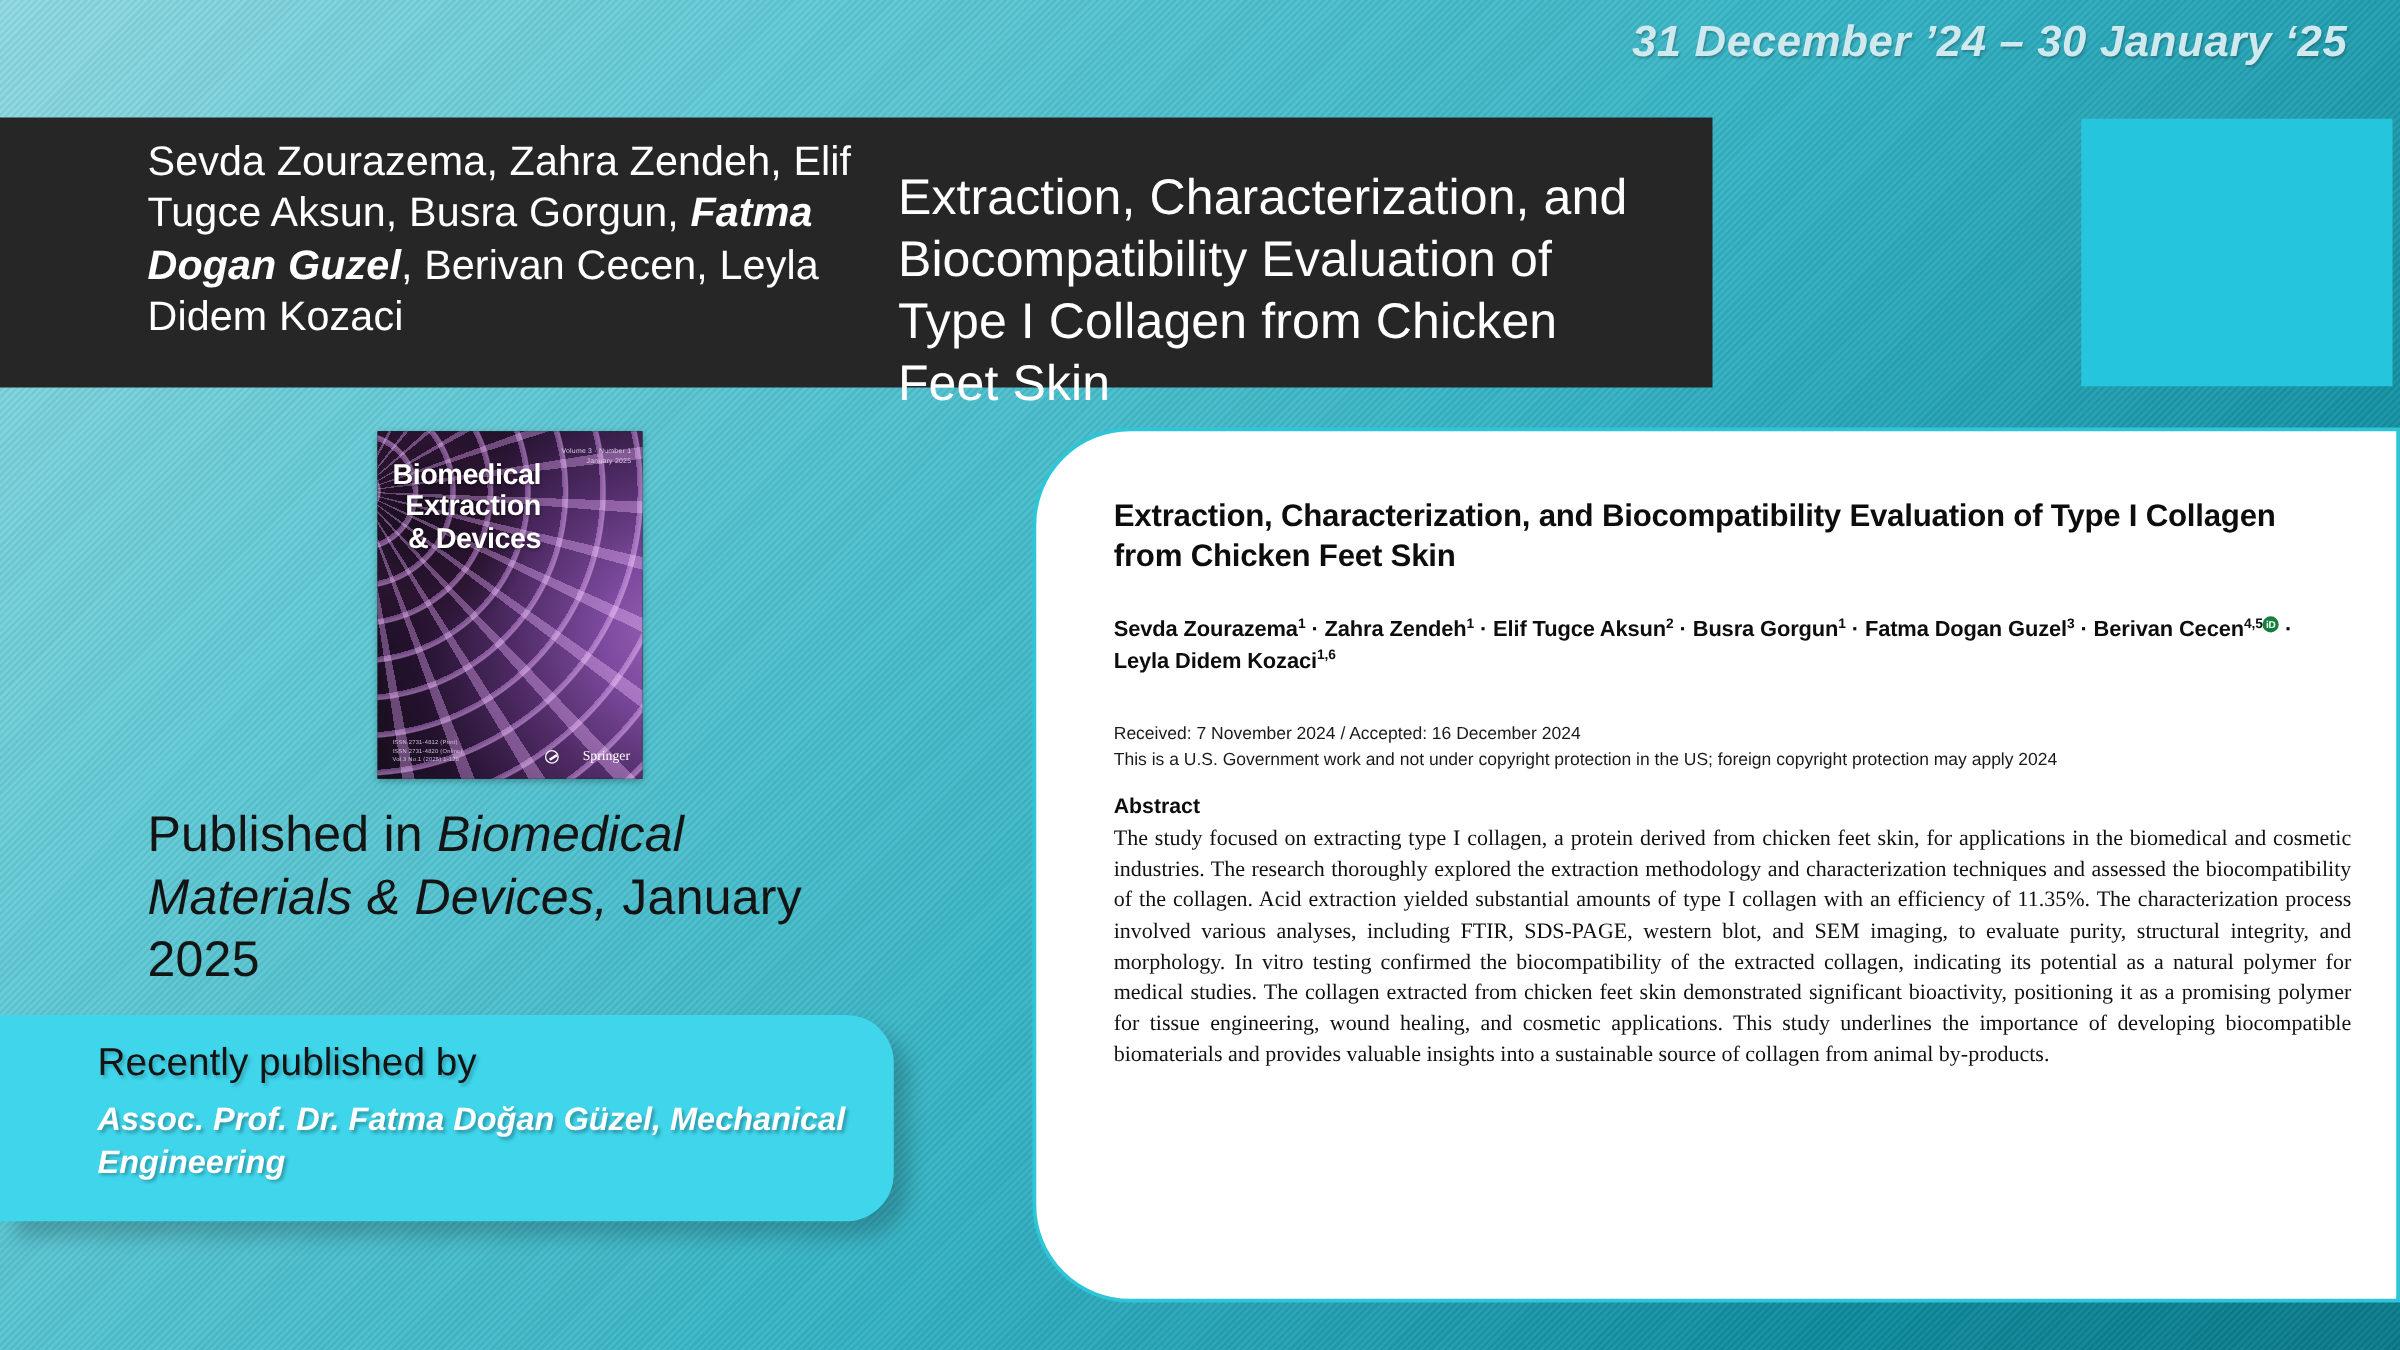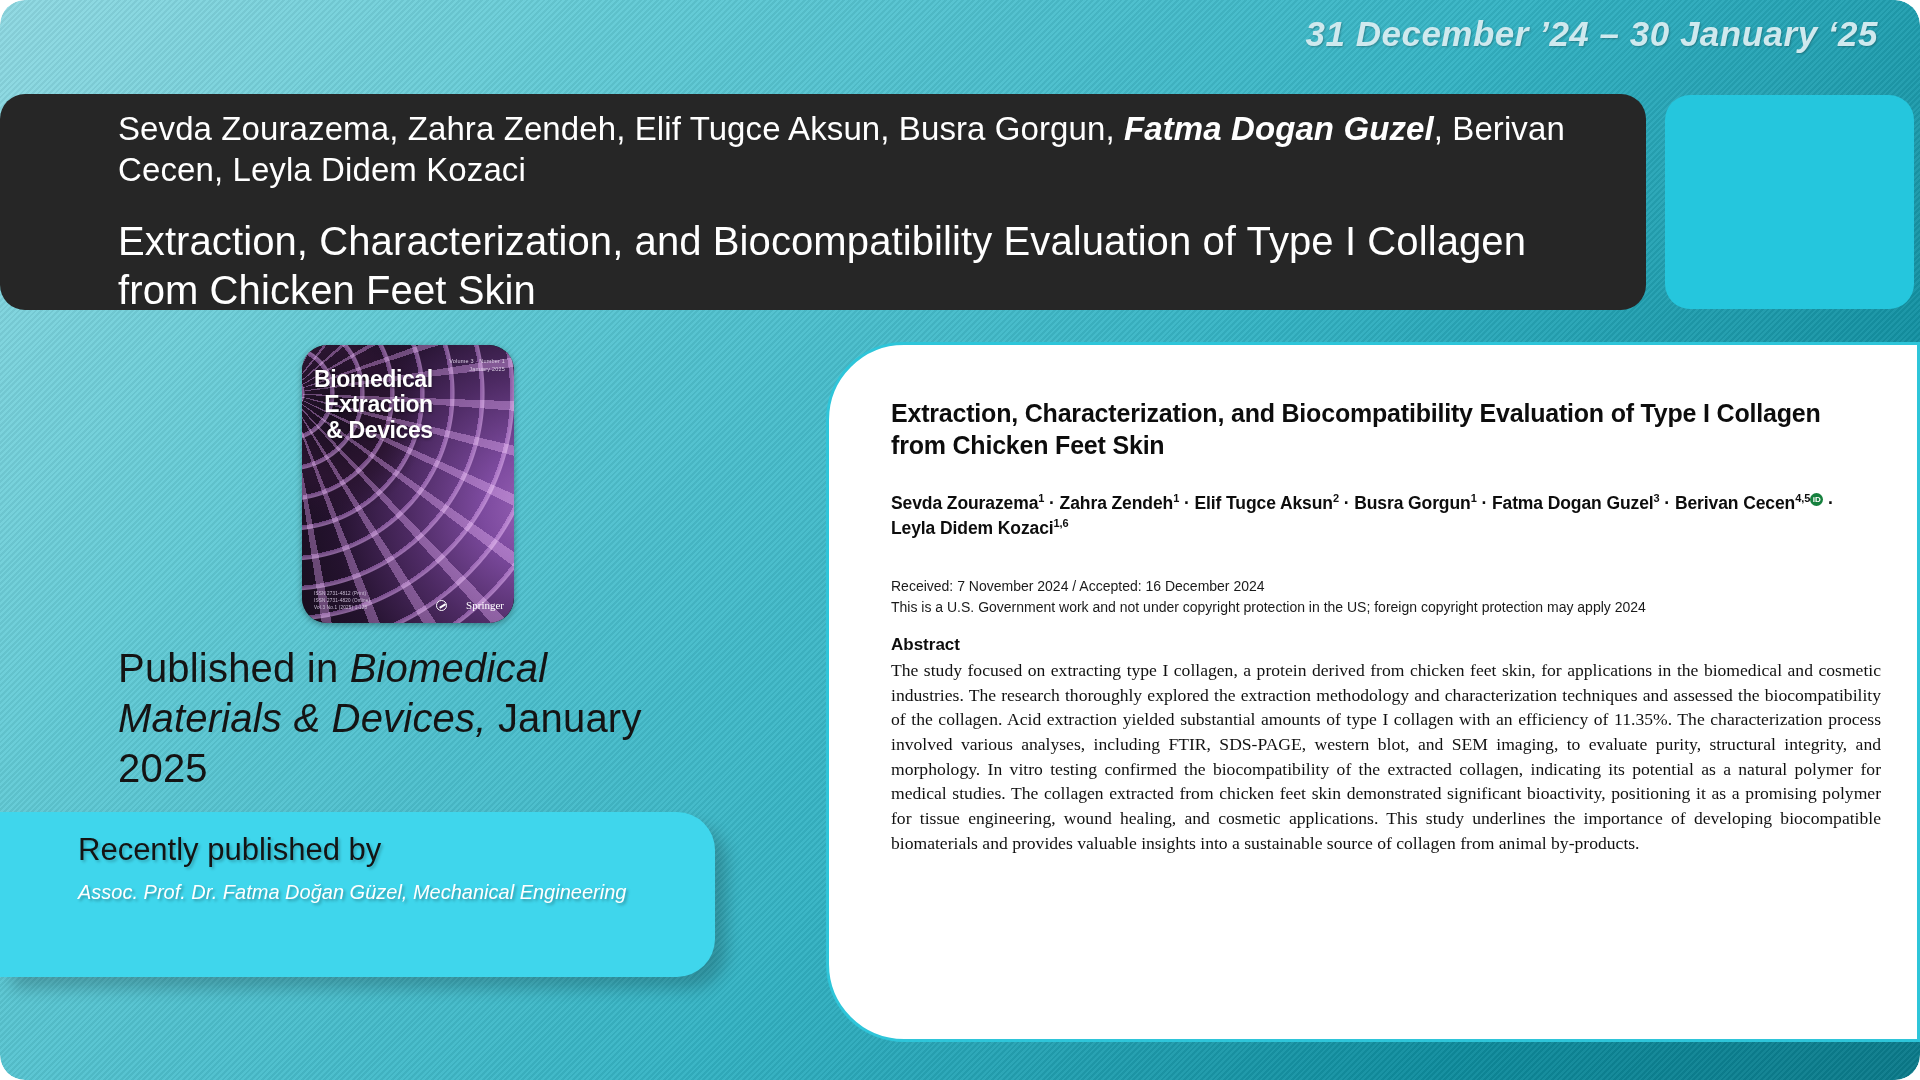--- a/index.html
+++ b/index.html
@@ -1,15 +1,15 @@
 <!DOCTYPE html>
 <html><head>
 <meta charset="utf-8">
 <style>
-  * { box-sizing: border-box; margin: 0; padding: 0; border-radius: 25px; }
+  * { box-sizing: border-box; margin: 0; padding: 0; }
 
   html, body {
     width: 1920px;
     height: 1080px;
     overflow: hidden;
     font-family: "Liberation Sans", sans-serif;
   }
 
   #slide {
     position: relative;
@@ -35,26 +35,25 @@
     color: #cfe9ee;
     text-shadow: 1px 1px 2px rgba(0,0,0,.25);
     white-space: nowrap;
   }
 
   
   .banner {
     position: absolute;
     left: 0;
     top: 94px;
-    width: 1646px;
+    width: 1370px;
     height: 216px;
     background: #262626;
     padding: 14px 60px 10px 118px;
     display: flex;
-    flex-direction: column;
     justify-content: flex-start;
   }
   .banner-authors {
     color: #ffffff;
     font-size: 33px;
     line-height: 1.25;
     font-weight: 400;
     letter-spacing: .1px;
   }
   .banner-authors em { font-style: italic; font-weight: 700; }
@@ -206,22 +205,22 @@
     padding: 18px 38px 18px 78px;
   }
   .callout-line1 {
     font-size: 31px;
     color: #141414;
     line-height: 1.3;
     text-shadow: 2px 2px 3px rgba(0,0,0,.22);
   }
   .callout-line2 {
     margin-top: 9px;
-    font-size: 20px;
-    font-weight: 400;
+    font-size: 26px;
+    font-weight: 700;
     font-style: italic;
     color: #ffffff;
     line-height: 1.3;
     text-shadow: 2px 2px 3px rgba(0,0,0,.30);
   }
 
   
   .paper-card {
     position: absolute;
     left: 826px;

